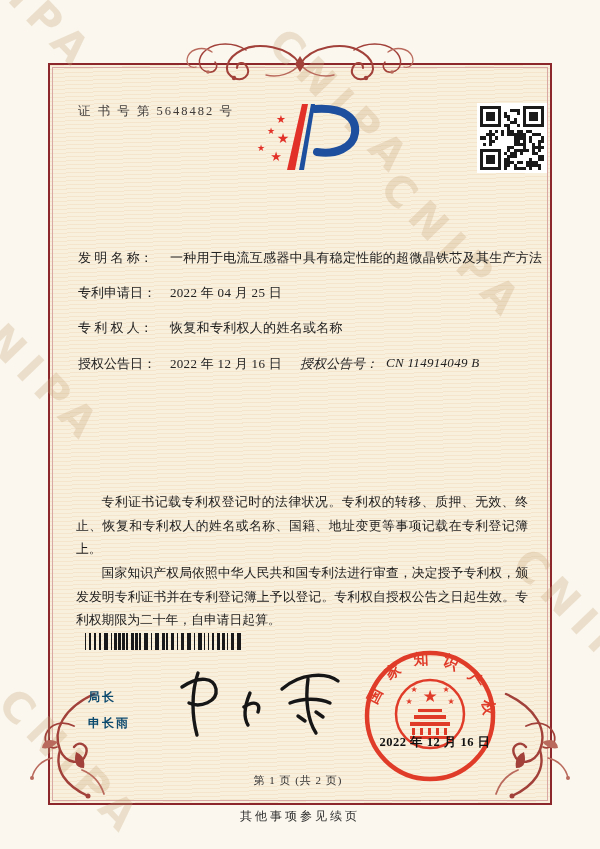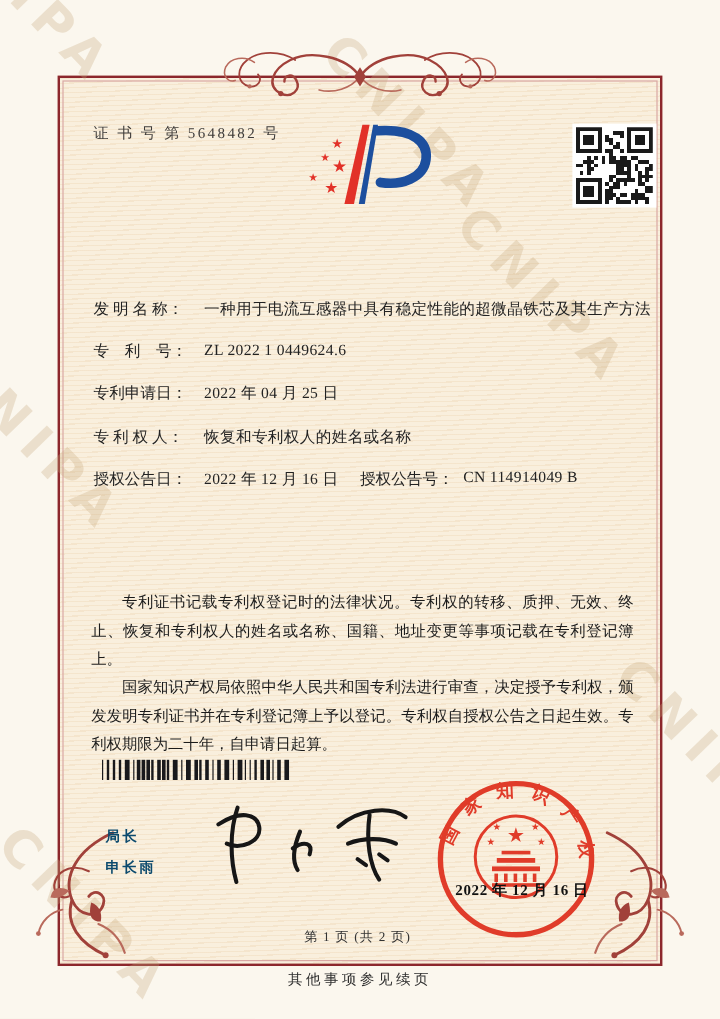--- a/index.html
+++ b/index.html
@@ -40,21 +40,21 @@
   .title{
     position:absolute;left:0;top:112px;width:100%;
     text-align:center;font-size:30px;font-weight:bold;color:#141414;
     letter-spacing:18px;text-indent:18px;
   }
   
   .fields{position:absolute;left:30px;top:186px;width:452px;font-size:13px;color:#222;}
   .f-row{position:relative;height:35.2px;white-space:nowrap;}
   .f-label{display:inline-block;width:92px;vertical-align:top;}
   .f-value{letter-spacing:0.3px;}
-  .f-pair2{position:absolute;left:222px;top:0;}
+  .f-pair2{position:absolute;left:222px;top:0;font-style:italic;}
   
   .paras{
     position:absolute;left:28px;top:428px;width:452px;
     font-size:12.8px;line-height:1.85;color:#1b1b1b;text-align:justify;
   }
   .paras p{margin:0;text-indent:2em;}
   
   .barcode{position:absolute;left:37px;top:570px;width:156px;height:17px;display:flex;align-items:stretch;overflow:hidden;}
   .barcode span{display:block;height:100%;}
   
@@ -372,23 +372,20 @@
       <rect x="16" y="20" width="1" height="1" fill="#1a1a1a"></rect>
       <rect x="19" y="20" width="1" height="1" fill="#1a1a1a"></rect>
     </svg>
 
 
   <div class="fields">
     <div class="f-row">
       <span class="f-label">发 明 名 称：</span><span class="f-value">一种用于电流互感器中具有稳定性能的超微晶铁芯及其生产方法</span>
     </div>
     <div class="f-row">
-      <span class="f-label">专　利　号：</span><span class="f-value">ZL 2022 1 0449624.6</span>
-    </div>
-    <div class="f-row">
       <span class="f-label">专利申请日：</span><span class="f-value">2022 年 04 月 25 日</span>
     </div>
     <div class="f-row">
       <span class="f-label">专 利 权 人：</span><span class="f-value">恢复和专利权人的姓名或名称</span>
     </div>
     <div class="f-row">
       <span class="f-label">授权公告日：</span><span class="f-value">2022 年 12 月 16 日</span>
       <span class="f-pair2">
         <span class="f-label" style="width:86px">授权公告号：</span><span class="f-value">CN 114914049 B</span>
       </span>

